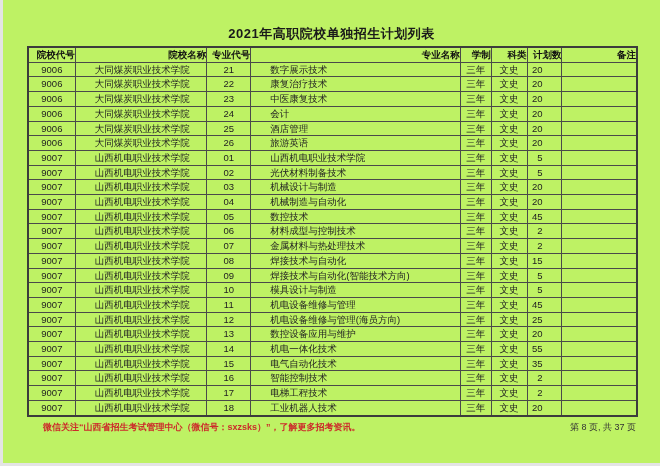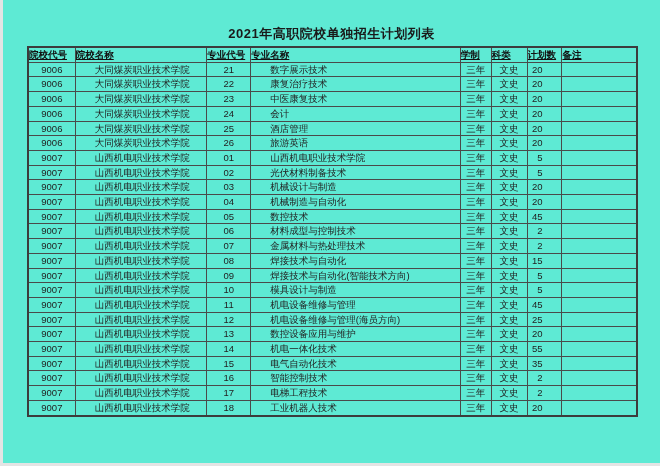--- a/index.html
+++ b/index.html
@@ -10,21 +10,21 @@
     background: #e4e4e4;
     font-family: "Liberation Sans", "DejaVu Sans", sans-serif;
     overflow: hidden;
   }
   .page {
     position: absolute;
     left: 3px;
     top: 0;
     width: 657px;
     height: 463px;
-    background: #5eead4;
+    background: #bef264;
   }
   .doc-title {
     margin-top: 25px;
     text-align: center;
     font-size: 13px;
     font-weight: bold;
     color: #1a1a1a;
     letter-spacing: 0.5px;
   }
   table.plan-table {
@@ -40,23 +40,22 @@
     padding: 0;
     height: 13.7px;
     font-size: 9.5px;
     color: #222222;
     white-space: nowrap;
     overflow: hidden;
     line-height: 13.7px;
   }
   .plan-table th {
     font-weight: bold;
-    text-align: left;
+    text-align: right;
     color: #111111;
-    text-decoration: underline;
   }
   
   .col-ccode  { width: 46px; }
   .col-cname  { width: 128px; }
   .col-mcode  { width: 43px; }
   .col-mname  { width: 204px; }
   .col-dur    { width: 30px; }
   .col-cat    { width: 35px; }
   .col-plan   { width: 34px; }
   .col-note   { width: 73px; }
@@ -356,14 +355,18 @@
       <td>18</td>
       <td>工业机器人技术</td>
       <td>三年</td>
       <td>文史</td>
       <td>20</td>
       <td></td>
     </tr>
       </tbody>
   </table>
 
+  <div class="footer-bar">
+    <div class="footer-notice" style="color: rgb(204, 43, 43);">微信关注“山西省招生考试管理中心（微信号：sxzsks）”，了解更多招考资讯。</div>
+    <div class="page-indicator">第 8 页, 共 37 页</div>
+  </div>
 
 </div>
 
 </body></html>

